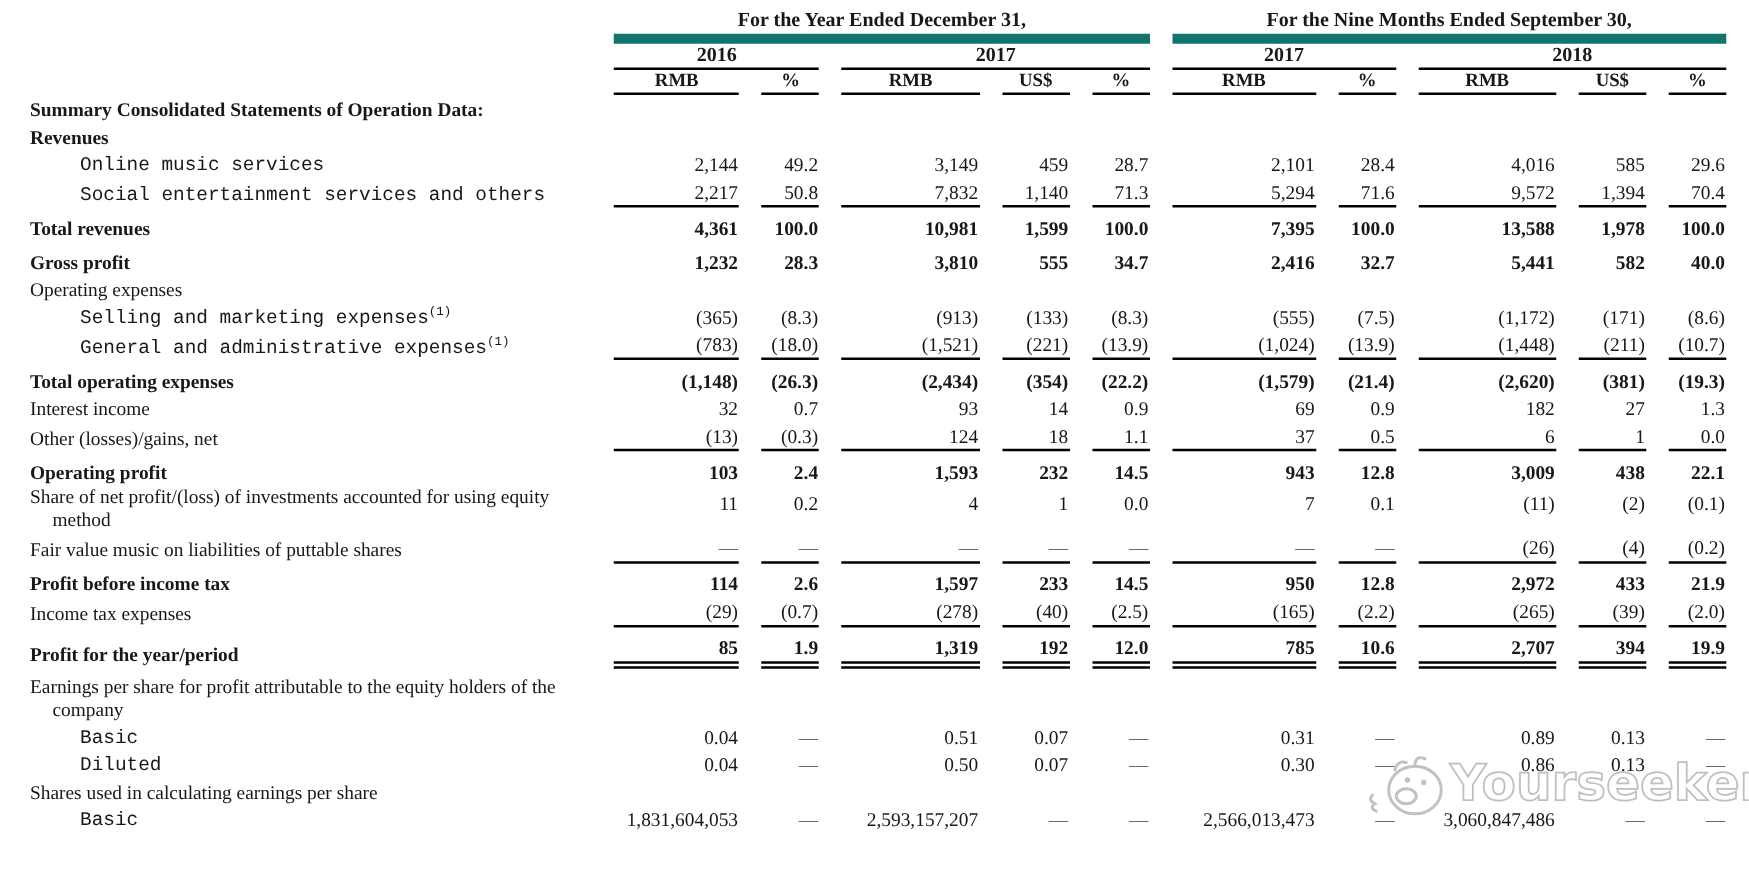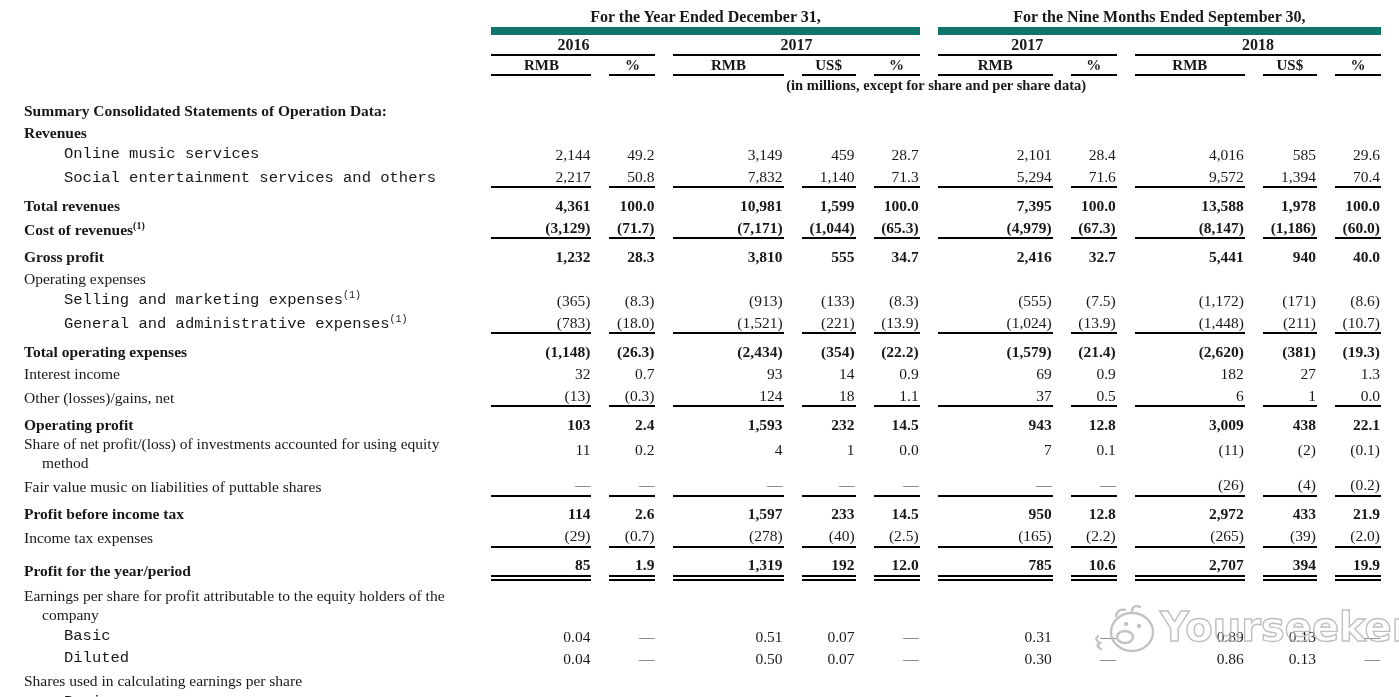--- a/index.html
+++ b/index.html
@@ -118,24 +118,20 @@
       <th class="cur">%</th>
       <th class="cur">RMB</th>
       <th class="cur">US$</th>
       <th class="cur">%</th>
       <th class="cur">RMB</th>
       <th class="cur">%</th>
       <th class="cur">RMB</th>
       <th class="cur">US$</th>
       <th class="cur">%</th>
     </tr>
-    <tr>
-      <th class="blank"></th>
-      <th class="note" colspan="10">(in millions, except for share and per share data)</th>
-    </tr>
   </thead>
   <tbody id="tbody">
       <tr>
         <td class="lbl ind0 b"><span>Summary Consolidated Statements of Operation Data:</span></td>
         <td class="num b"></td>
         <td class="num b"></td>
         <td class="num b"></td>
         <td class="num b"></td>
         <td class="num b"></td>
         <td class="num b"></td>
@@ -189,44 +185,31 @@
         <td class="num b">100.0</td>
         <td class="num b">10,981</td>
         <td class="num b">1,599</td>
         <td class="num b">100.0</td>
         <td class="num b">7,395</td>
         <td class="num b">100.0</td>
         <td class="num b">13,588</td>
         <td class="num b">1,978</td>
         <td class="num b">100.0</td>
       </tr>
-      <tr>
-        <td class="lbl ind0 b"><span>Cost of revenues</span><sup>(1)</sup></td>
-        <td class="num b ru">(3,129)</td>
-        <td class="num b ru">(71.7)</td>
-        <td class="num b ru">(7,171)</td>
-        <td class="num b ru">(1,044)</td>
-        <td class="num b ru">(65.3)</td>
-        <td class="num b ru">(4,979)</td>
-        <td class="num b ru">(67.3)</td>
-        <td class="num b ru">(8,147)</td>
-        <td class="num b ru">(1,186)</td>
-        <td class="num b ru">(60.0)</td>
-      </tr>
       <tr class="pt">
         <td class="lbl ind0 b"><span>Gross profit</span></td>
         <td class="num b">1,232</td>
         <td class="num b">28.3</td>
         <td class="num b">3,810</td>
         <td class="num b">555</td>
         <td class="num b">34.7</td>
         <td class="num b">2,416</td>
         <td class="num b">32.7</td>
         <td class="num b">5,441</td>
-        <td class="num b">940</td>
+        <td class="num b">582</td>
         <td class="num b">40.0</td>
       </tr>
       <tr>
         <td class="lbl ind0"><span>Operating expenses</span></td>
         <td class="num"></td>
         <td class="num"></td>
         <td class="num"></td>
         <td class="num"></td>
         <td class="num"></td>
         <td class="num"></td>

